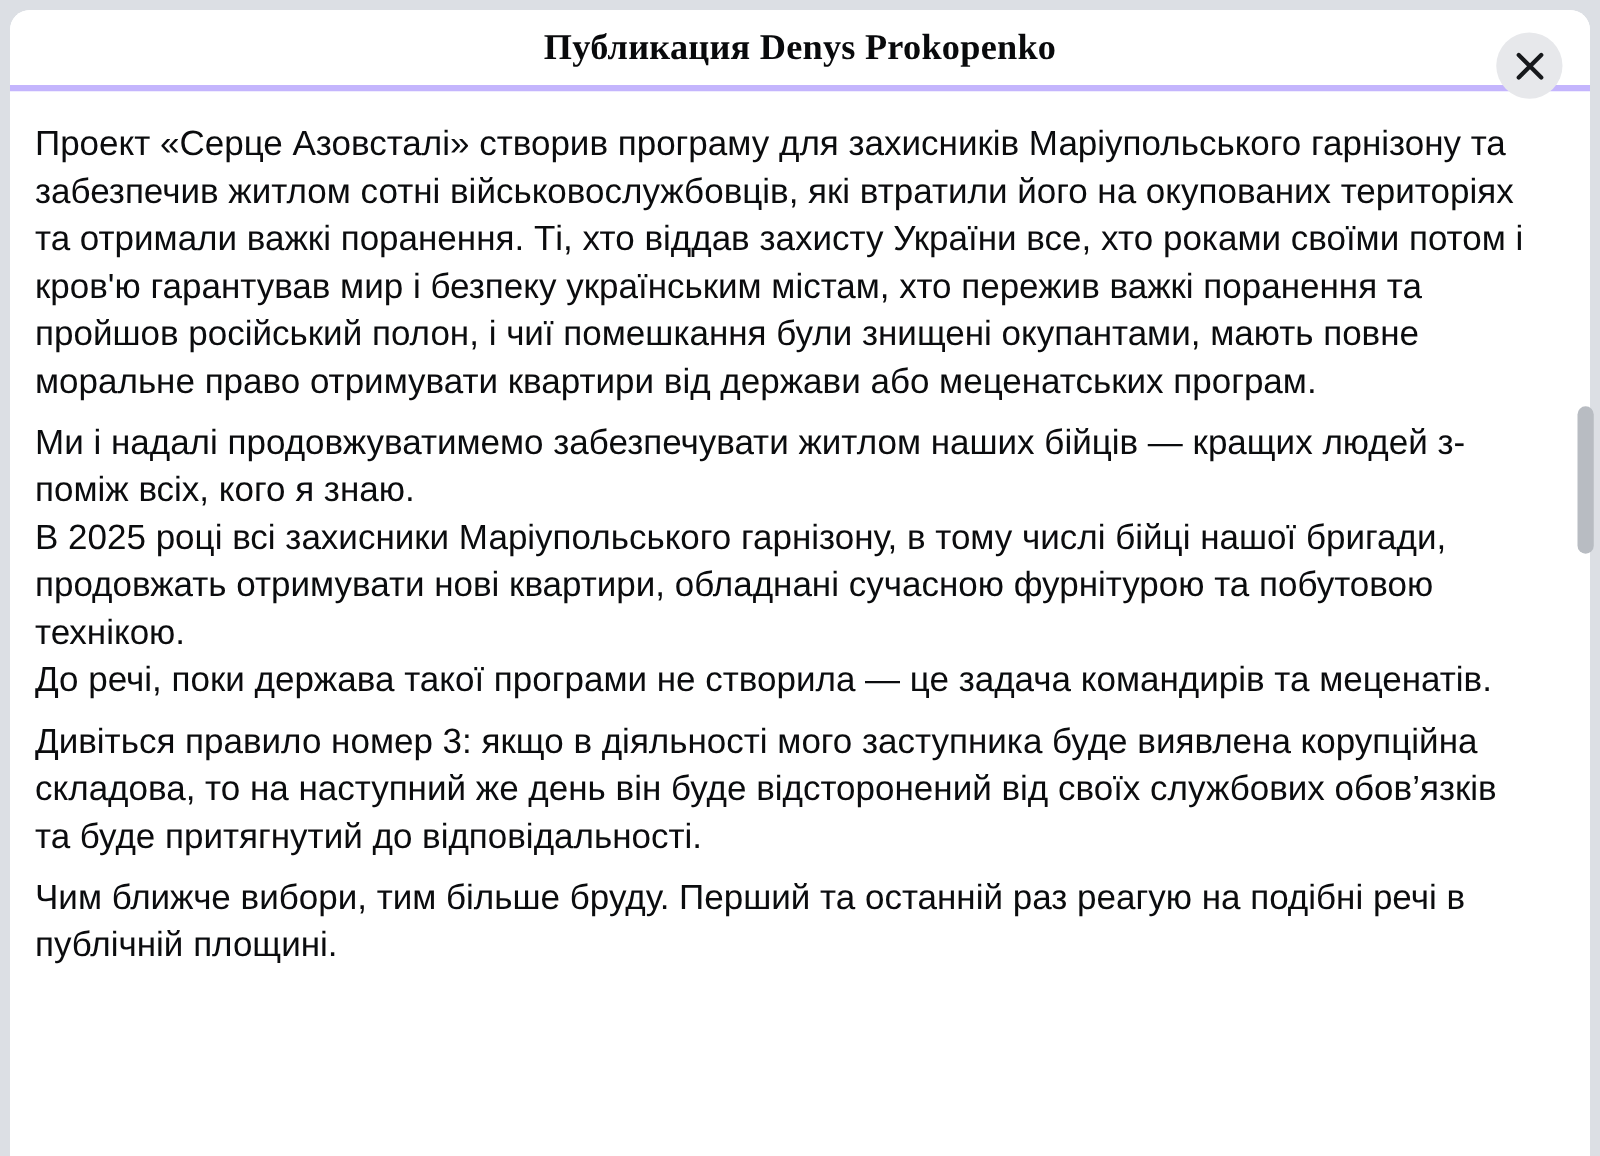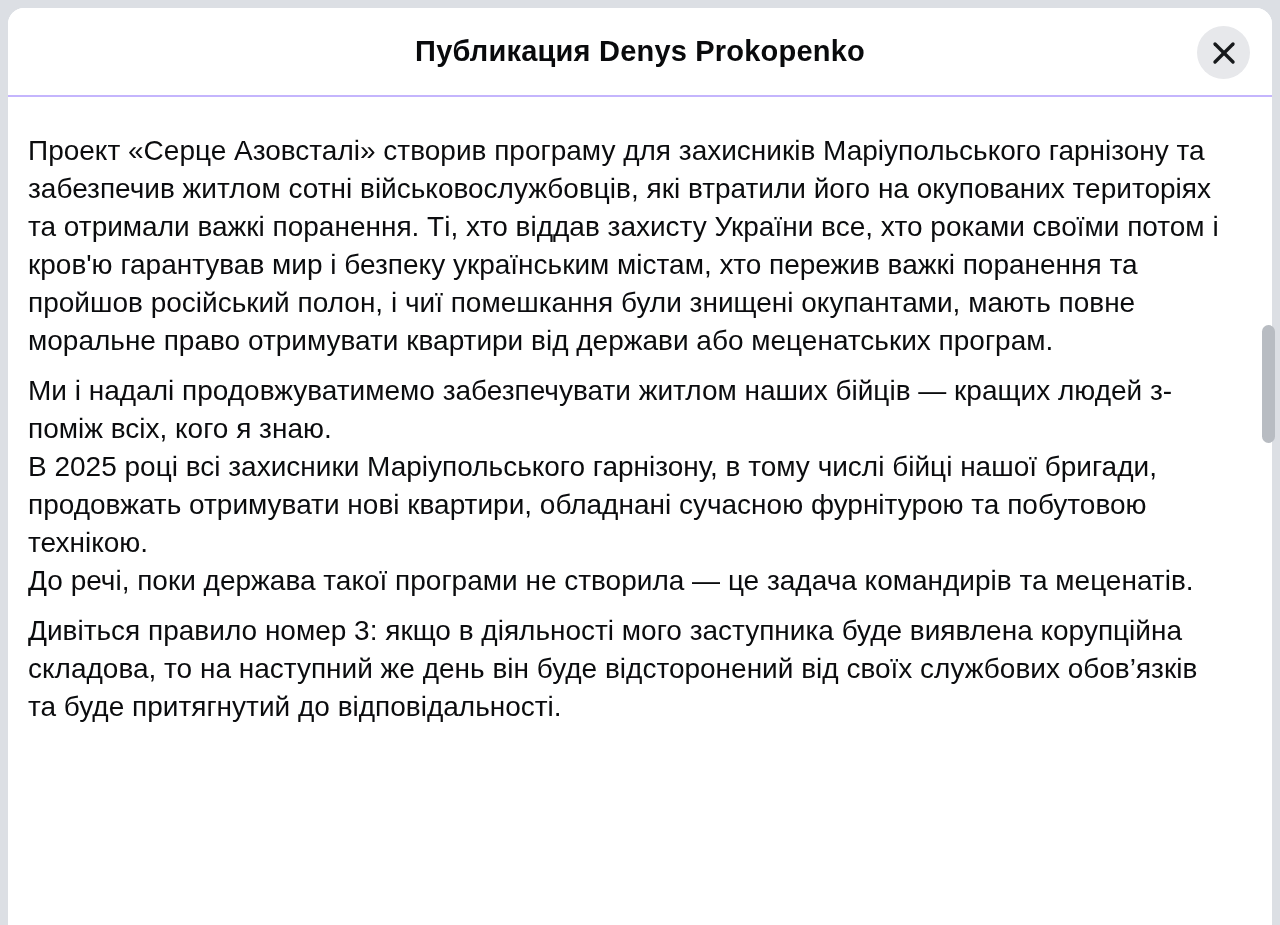--- a/index.html
+++ b/index.html
@@ -21,27 +21,28 @@
     left: 8px;
     top: 8px;
     width: 1264px;
     height: 917px;
     background: #ffffff;
     border-radius: 16px 16px 0 0;
     overflow: hidden;
   }
   .dialog-header {
     position: relative;
-    height: 89px;
+    height: 65px;
     background: #ffffff;
     display: flex;
     align-items: center;
     justify-content: center;
-    border-bottom: 2px solid #c4b5fd;
+    border-bottom: 5px solid #c4b5fd;
     box-sizing: border-box;
+    font-family: Liberation Serif, serif;
   }
   .dialog-title {
     font-size: 29px;
     font-weight: 700;
     color: #090a0c;
     letter-spacing: 0.2px;
   }
   .close-button {
     position: absolute;
     right: 22px;
@@ -58,21 +59,21 @@
     padding: 0;
   }
   .close-button svg {
     display: block;
   }
   .dialog-body {
     padding: 23px 42px 30px 20px;
     background: #ffffff;
   }
   .dialog-body p {
-    margin: 12px 0 11px 0;
+    margin: 0 0 11px 0;
     font-size: 28px;
     line-height: 38px;
     color: #0b0c0e;
     white-space: pre-line;
     max-width: 1208px;
   }
   .scrollbar-thumb {
     position: absolute;
     left: 1262px;
     top: 325px;
@@ -101,19 +102,20 @@
         </span>
       </button>
     </div>
 
     <div class="dialog-body">
       <p>Проект «Серце Азовсталі» створив програму для захисників Маріупольського гарнізону та забезпечив житлом сотні військовослужбовців, які втратили його на окупованих територіях та отримали важкі поранення. Ті, хто віддав захисту України все, хто роками своїми потом і кров'ю гарантував мир і безпеку українським містам, хто пережив важкі поранення та пройшов російський полон, і чиї помешкання були знищені окупантами, мають повне моральне право отримувати квартири від держави або меценатських програм.</p>
       <p>Ми і надалі продовжуватимемо забезпечувати житлом наших бійців — кращих людей з-поміж всіх, кого я знаю.
 В 2025 році всі захисники Маріупольського гарнізону, в тому числі бійці нашої бригади, продовжать отримувати нові квартири, обладнані сучасною фурнітурою та побутовою технікою.
 До речі, поки держава такої програми не створила — це задача командирів та меценатів.</p>
       <p>Дивіться правило номер 3: якщо в діяльності мого заступника буде виявлена корупційна складова, то на наступний же день він буде відсторонений від своїх службових обов’язків та буде притягнутий до відповідальності.</p>
+      <p>Чим ближче вибори, тим більше бруду. Перший та останній раз реагую на подібні речі в публічній площині.</p>
     </div>
 
   </div>
 
   <div class="scrollbar-thumb"></div>
 
 </div>
 
 </body></html>

